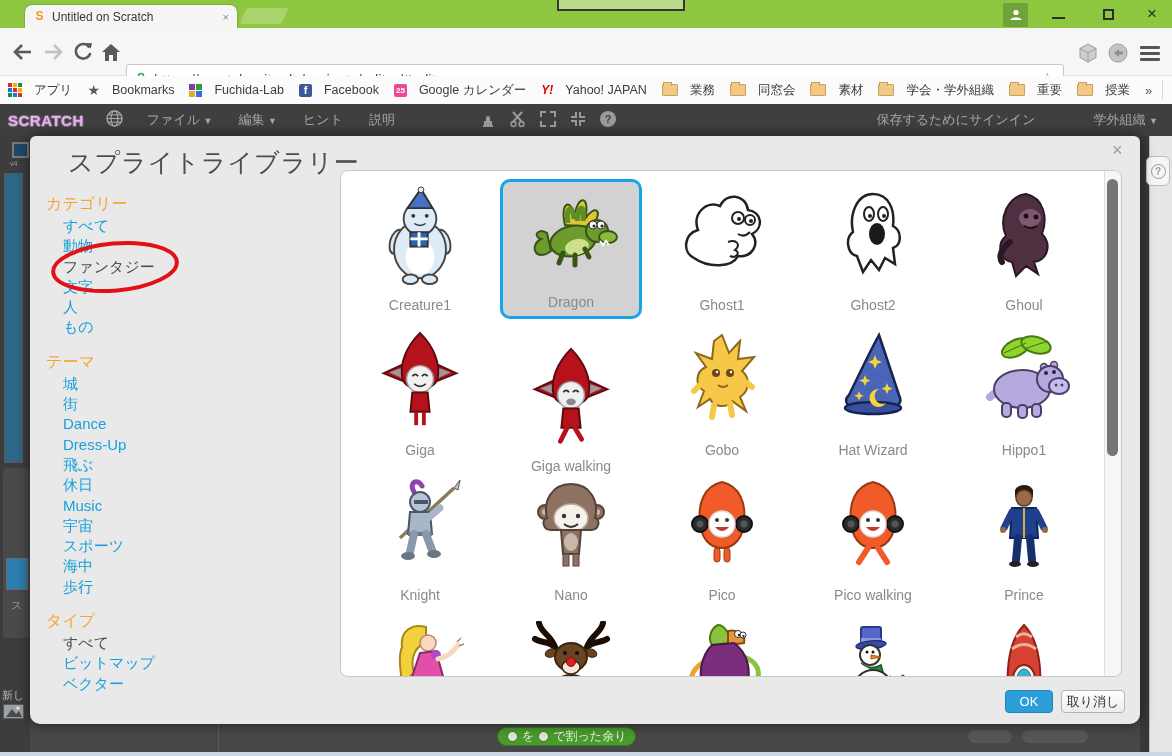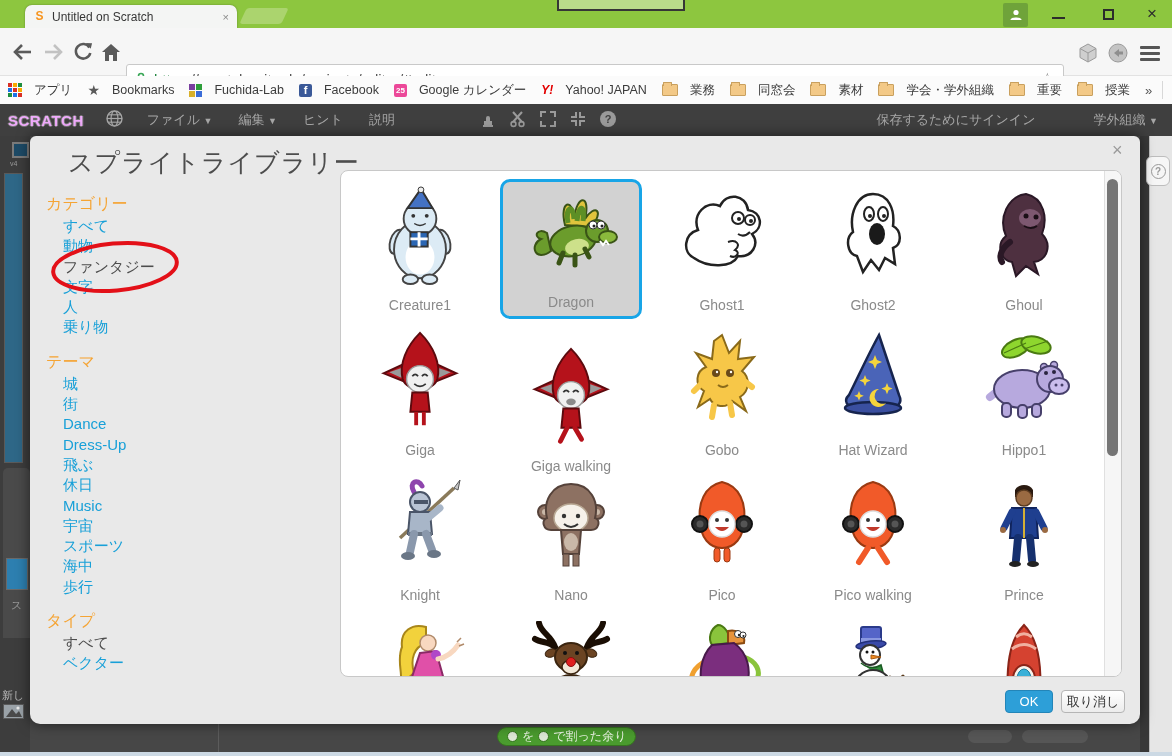--- a/index.html
+++ b/index.html
@@ -336,35 +336,36 @@
   <div class="dialog">
     <div class="dlg-title">スプライトライブラリー</div>
     <div class="dlg-close">×</div>
     <div class="dlg-side" id="dlg-sidebar">
         <div class="side-header">カテゴリー</div>
         <div class="side-item">すべて</div>
         <div class="side-item">動物</div>
         <div class="side-item selected">ファンタジー</div>
         <div class="side-item">文字</div>
         <div class="side-item">人</div>
-        <div class="side-item">乗り物</div>
+        <div class="side-item">もの</div>
         <div class="side-header">テーマ</div>
         <div class="side-item">城</div>
         <div class="side-item">街</div>
         <div class="side-item">Dance</div>
         <div class="side-item">Dress-Up</div>
         <div class="side-item">飛ぶ</div>
         <div class="side-item">休日</div>
         <div class="side-item">Music</div>
         <div class="side-item">宇宙</div>
         <div class="side-item">スポーツ</div>
         <div class="side-item">海中</div>
         <div class="side-item">歩行</div>
         <div class="side-header">タイプ</div>
         <div class="side-item selected">すべて</div>
+        <div class="side-item">ビットマップ</div>
         <div class="side-item">ベクター</div>
       </div>
     <svg class="annot" viewBox="0 0 142 62">
       <ellipse cx="71" cy="31" rx="62" ry="23.5" fill="none" stroke="#e31018" stroke-width="4" transform="rotate(-5 71 31)"></ellipse>
     </svg>
     <div class="grid-panel">
       <div id="sprite-grid">
           <div class="cell" style="left: 8px; top: 8px;">
             <div class="art">
               <svg viewBox="0 0 100 104">

